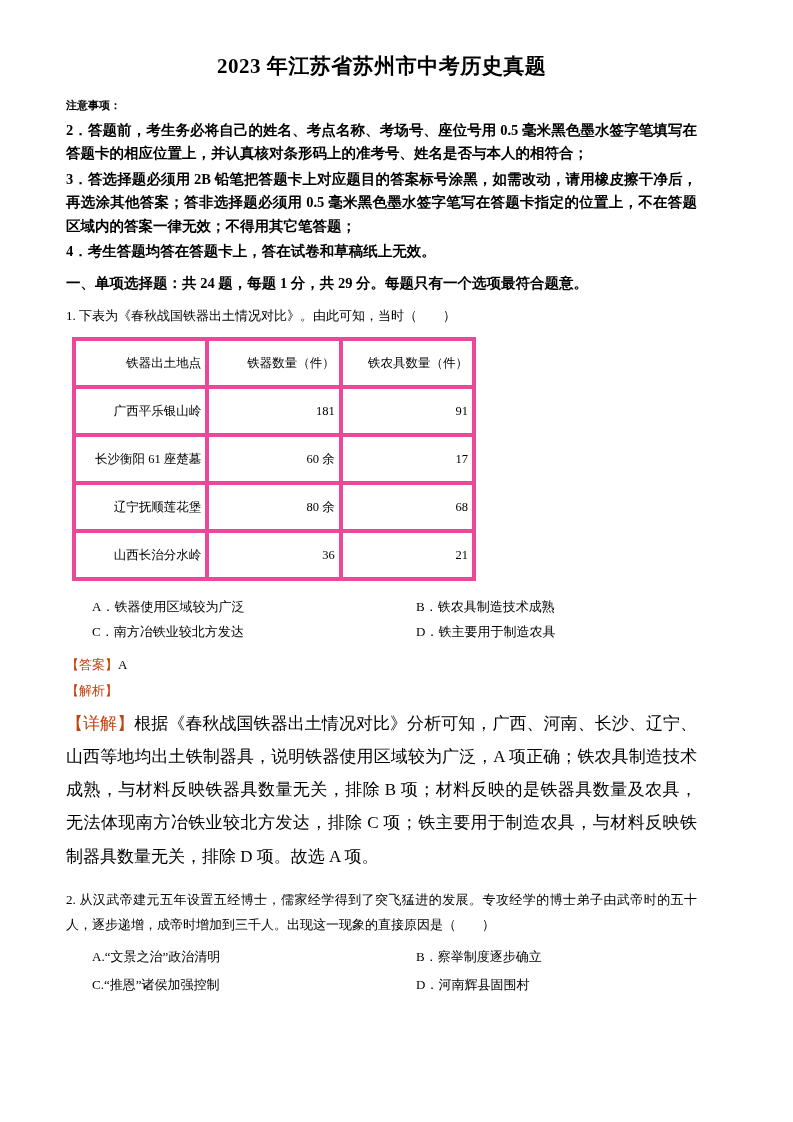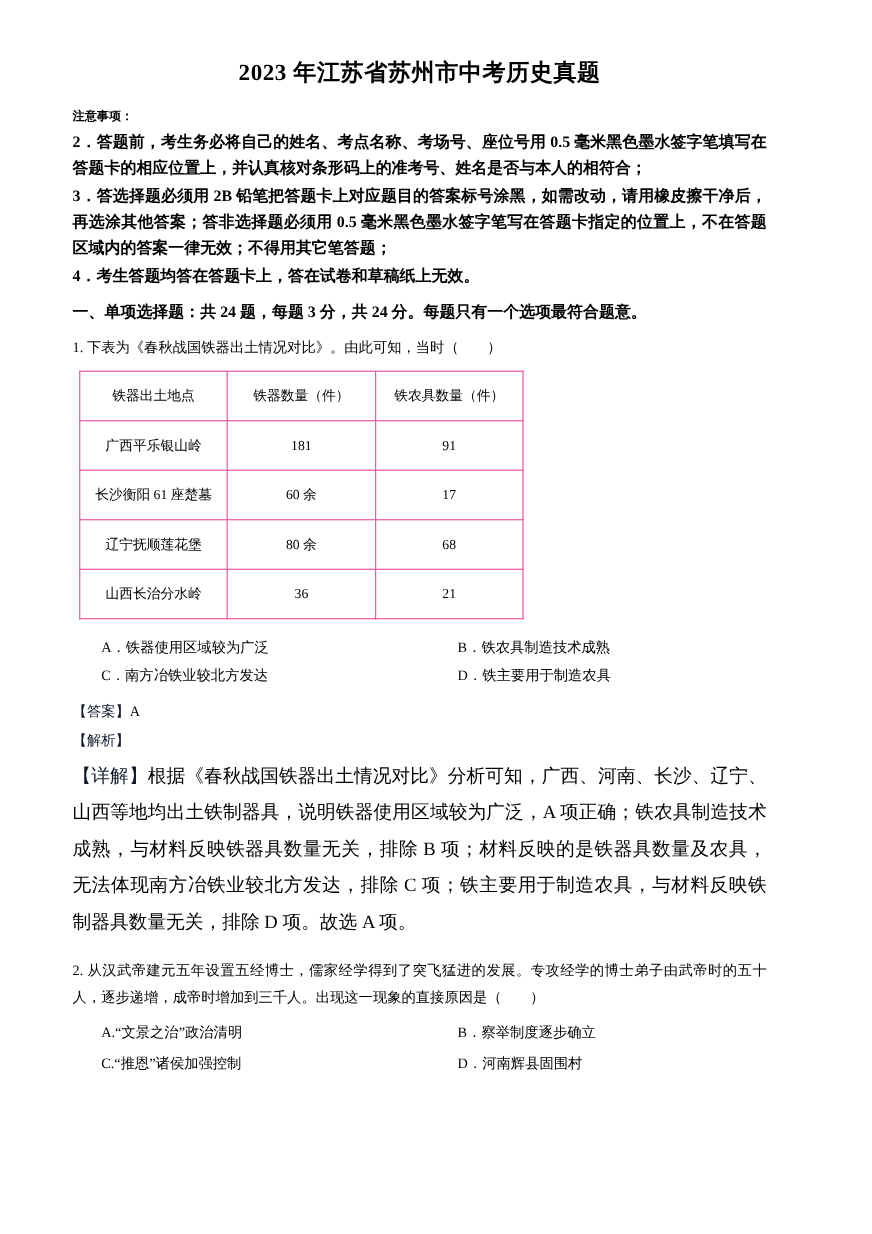--- a/index.html
+++ b/index.html
@@ -50,24 +50,24 @@
     margin: 0 0 10px 0;
     text-align: justify;
   }
   table.data-table {
     border-collapse: collapse;
     margin: 6px 0 14px 6px;
     width: 404px;
     table-layout: fixed;
   }
   table.data-table td, table.data-table th {
-    border: 1px solid #ec4899;
+    border: 4px solid #ec4899;
     font-size: 12.5px;
     font-weight: normal;
-    text-align: center;
+    text-align: right;
     height: 40px;
     padding: 2px 4px;
   }
   table.data-table th {
     font-weight: normal;
   }
   .options {
     margin: 2px 0 6px 4px;
   }
   .opt-row {
@@ -82,21 +82,21 @@
   }
   .opt-b, .opt-d {
     padding-left: 6px;
   }
   .answer-line {
     font-size: 13px;
     line-height: 1.95;
     margin-top: 8px;
   }
   .tag {
-    color: #0f172a;
+    color: #c2410c;
   }
   .analysis-label {
     font-size: 13px;
     line-height: 1.95;
   }
   .detail-para {
     font-size: 17px;
     line-height: 1.95;
     text-align: justify;
     margin: 4px 0 12px 0;
@@ -121,21 +121,21 @@
 
   <h1 class="doc-title">2023 年江苏省苏州市中考历史真题</h1>
 
   <div class="notice">
     <div class="notice-heading">注意事项：</div>
     <p class="notice-item">2．答题前，考生务必将自己的姓名、考点名称、考场号、座位号用 0.5 毫米黑色墨水签字笔填写在答题卡的相应位置上，并认真核对条形码上的准考号、姓名是否与本人的相符合；</p>
     <p class="notice-item">3．答选择题必须用 2B 铅笔把答题卡上对应题目的答案标号涂黑，如需改动，请用橡皮擦干净后，再选涂其他答案；答非选择题必须用 0.5 毫米黑色墨水签字笔写在答题卡指定的位置上，不在答题区域内的答案一律无效；不得用其它笔答题；</p>
     <p class="notice-item">4．考生答题均答在答题卡上，答在试卷和草稿纸上无效。</p>
   </div>
 
-  <div class="section-heading">一、单项选择题：共 24 题，每题 3 分，共 24 分。每题只有一个选项最符合题意。</div>
+  <div class="section-heading">一、单项选择题：共 24 题，每题 1 分，共 29 分。每题只有一个选项最符合题意。</div>
 
   <div class="question">
     <p class="q-stem">1. 下表为《春秋战国铁器出土情况对比》。由此可知，当时（　　）</p>
 
     <table class="data-table">
       <tbody>
           <tr>
         <th>铁器出土地点</th>
         <th>铁器数量（件）</th>
         <th>铁农具数量（件）</th>

